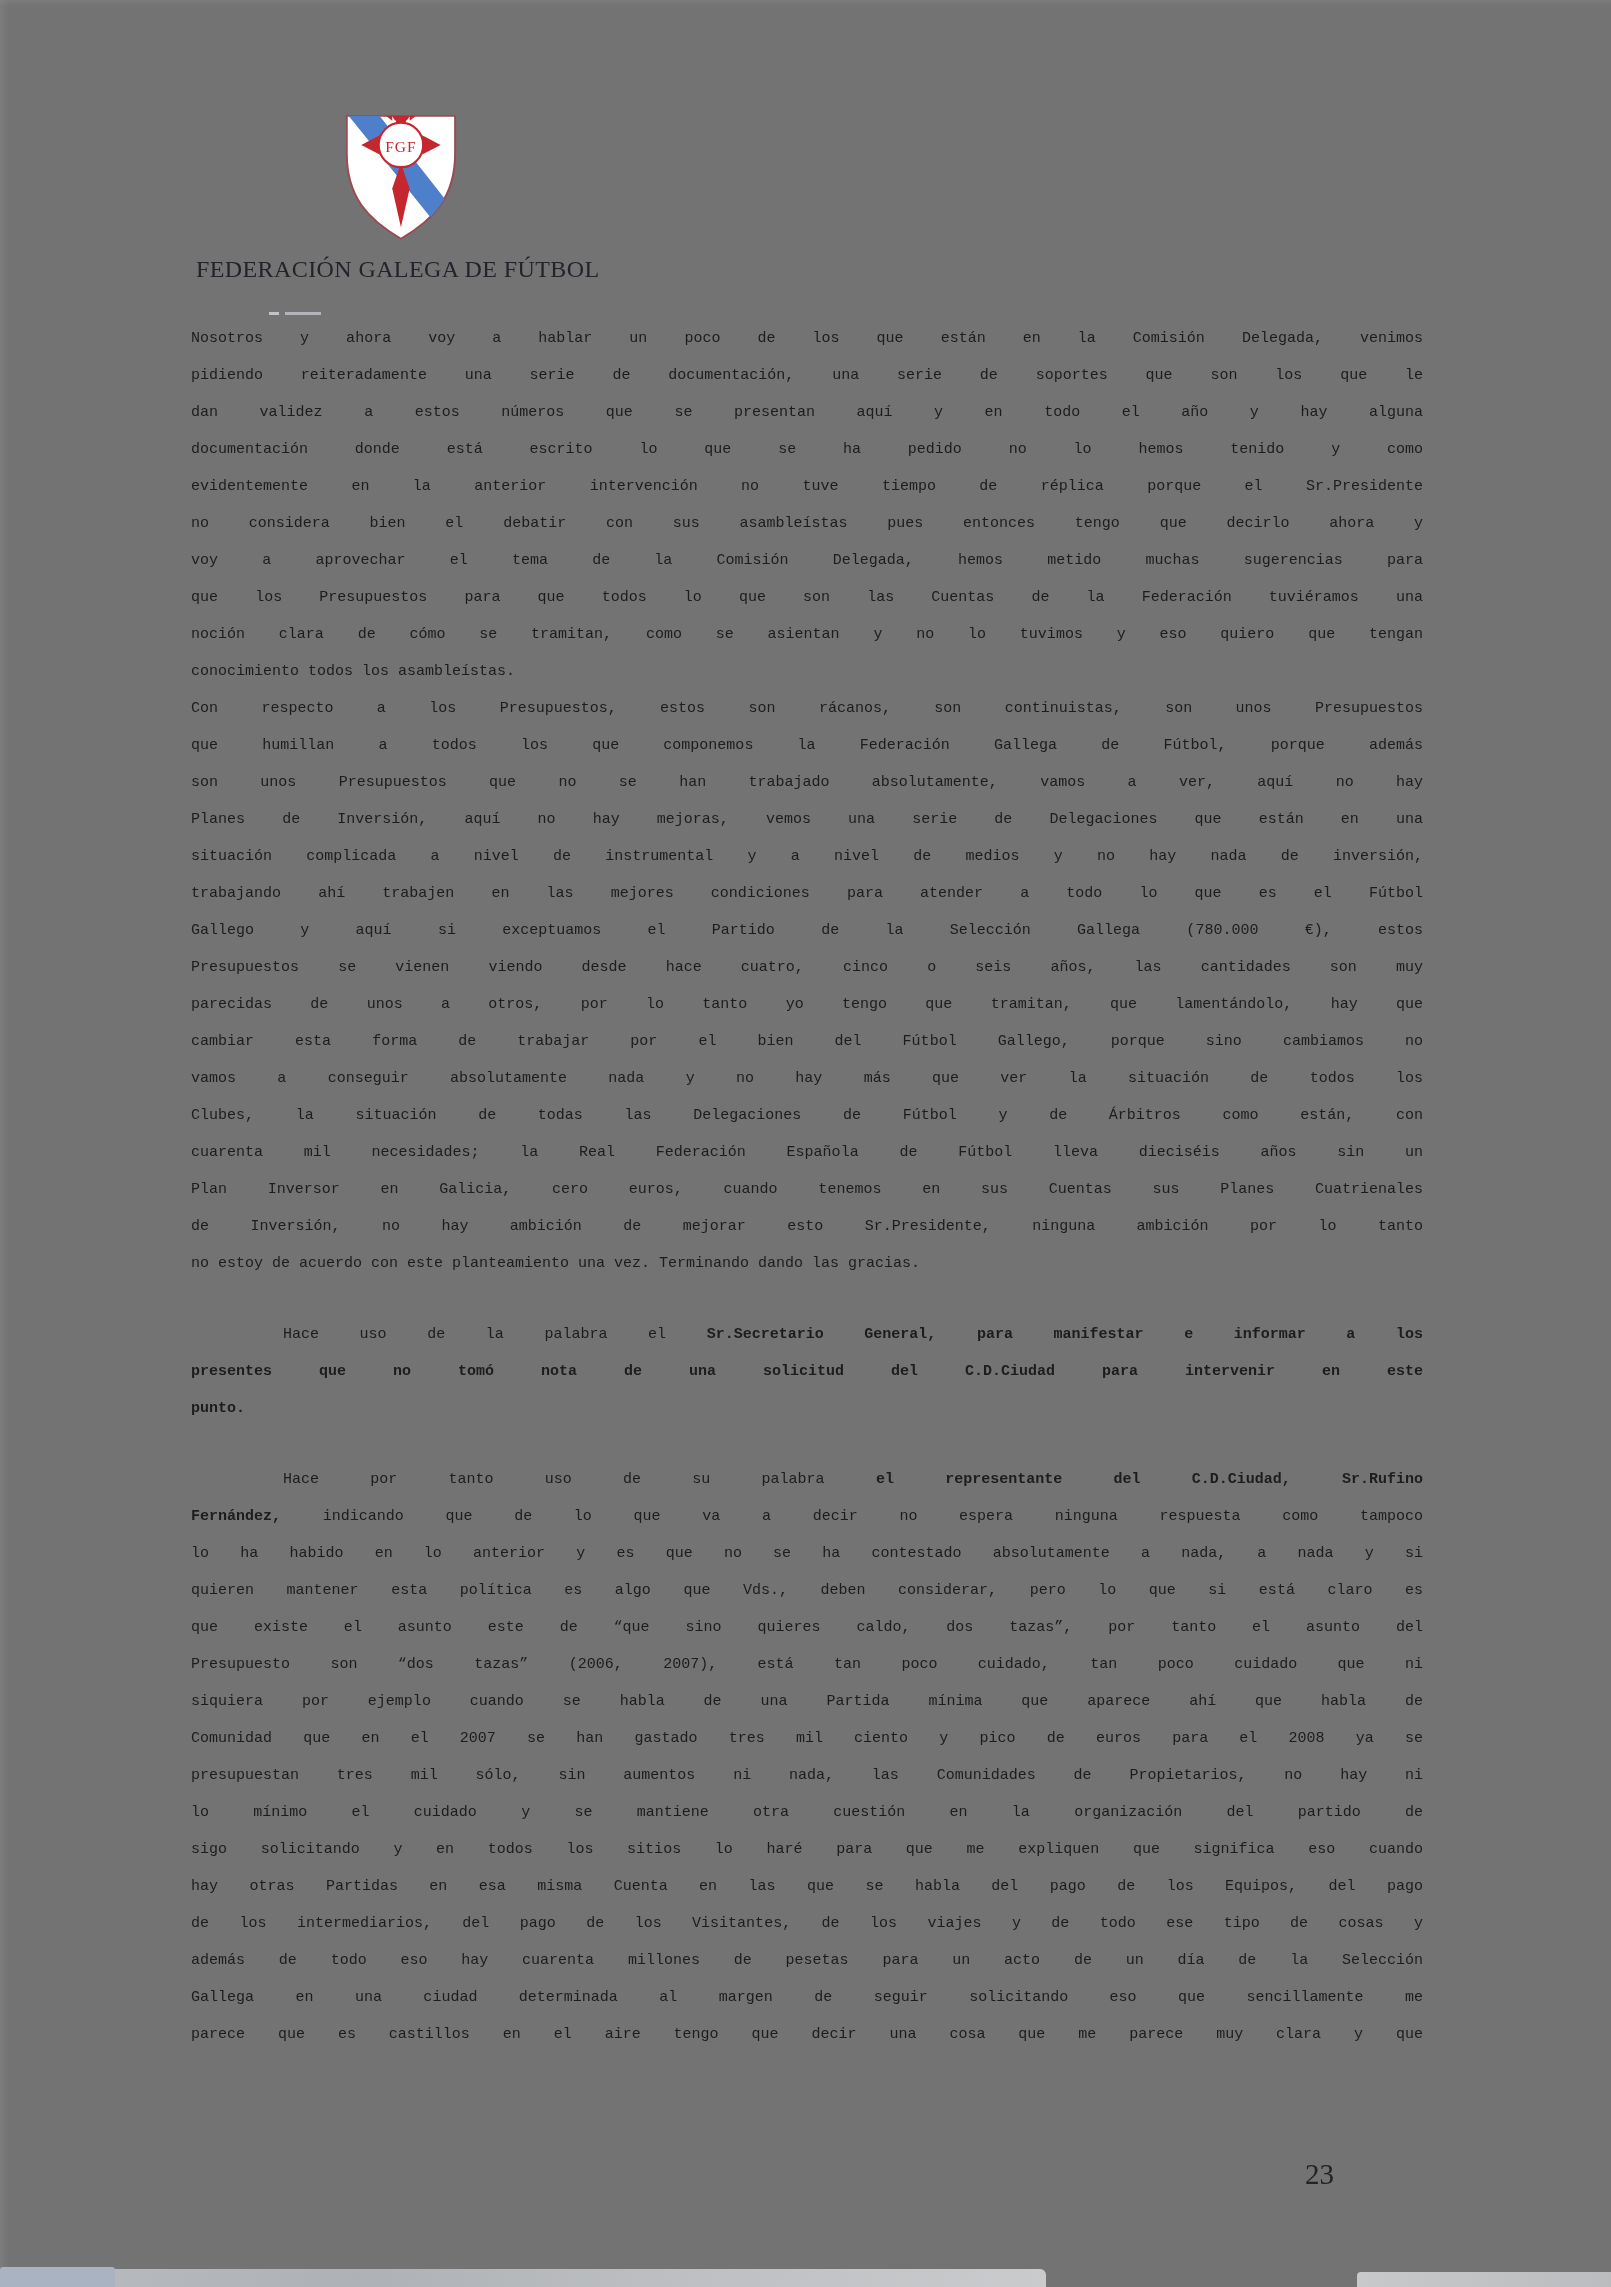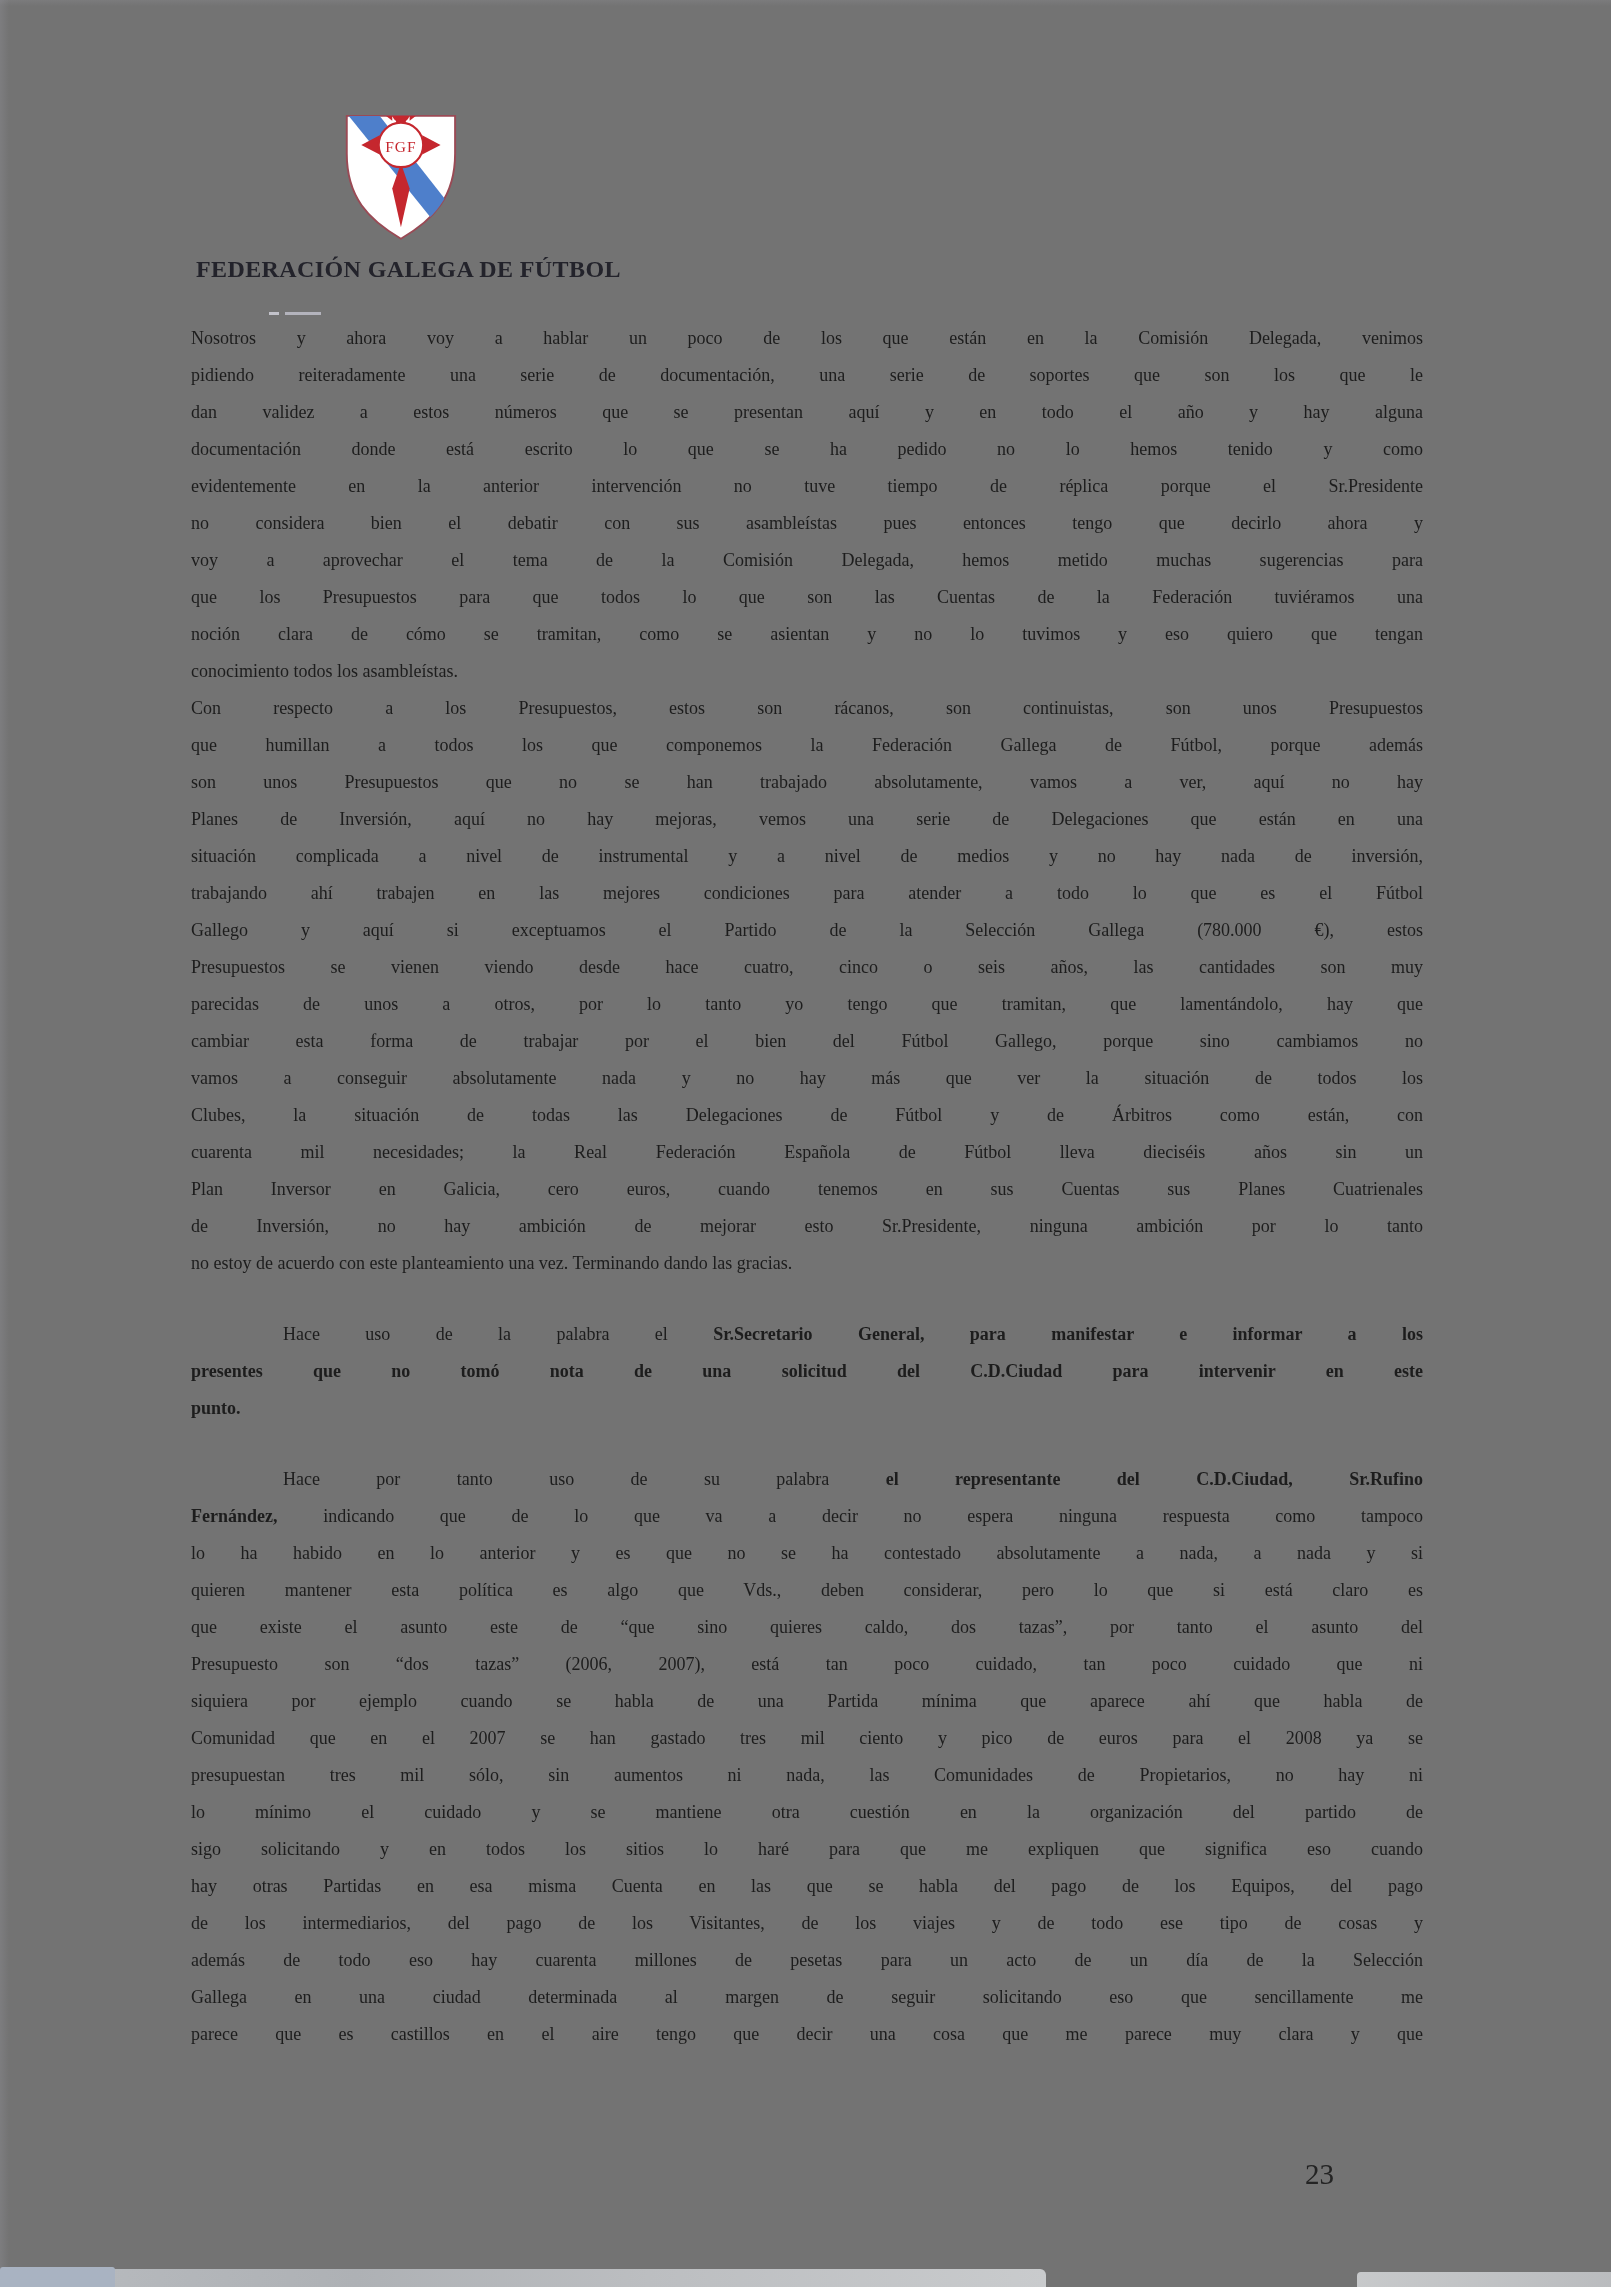--- a/index.html
+++ b/index.html
@@ -27,30 +27,30 @@
                  background:linear-gradient(to right,#989ea6 0%,#b6b9bd 9%,#aeb1b5 34%,#bcbec1 62%,#c9cbcd 100%); }
   .band-blue   { position:absolute; left:0; bottom:0; width:115px; height:20.4px;
                  background:#a9b3c2; border-radius:2.9px 2.9px 0 0; }
   .band-right  { position:absolute; left:1357px; right:0; bottom:0; height:14.6px;
                  background:linear-gradient(to right,#d6d8da,#c6c8cb); opacity:.85; border-radius:3.9px 0 0 0; }
 
   
   .logo { position:absolute; left:340px; top:103px; width:118px; height:138px; }
   .org-name {
     position:absolute; left:196px; top:256px;
-    font-size:24px; font-weight:bold; letter-spacing:0.4px; color:#23232b;
+    font-size:24px; font-weight:normal; letter-spacing:0.4px; color:#23232b;
     white-space:nowrap;
   }
   .dash1 { position:absolute; left:269px; top:312px; width:9.7px; height:2.9px; background:#c2c2ca; }
   .dash2 { position:absolute; left:285px; top:312px; width:36px; height:2.9px; background:#b3b3bc; }
 
   
   .doc-body {
     position:absolute; left:191px; top:320px; width:1232px;
-    font-size:18px; line-height:37px;
+    font-size:15px; line-height:37px;font-family:Liberation Mono, monospace;
   }
   .para { margin:0; }
   .para.spaced { margin-top:34px; }
   .tline { text-align:justify; text-align-last:justify; }
   .tline.endline { text-align-last:left; }
   .tline.indented { text-indent:92px; }
   .b { font-weight:bold; }
 
   .page-number {
     position:absolute; left:1305px; top:2158px;

